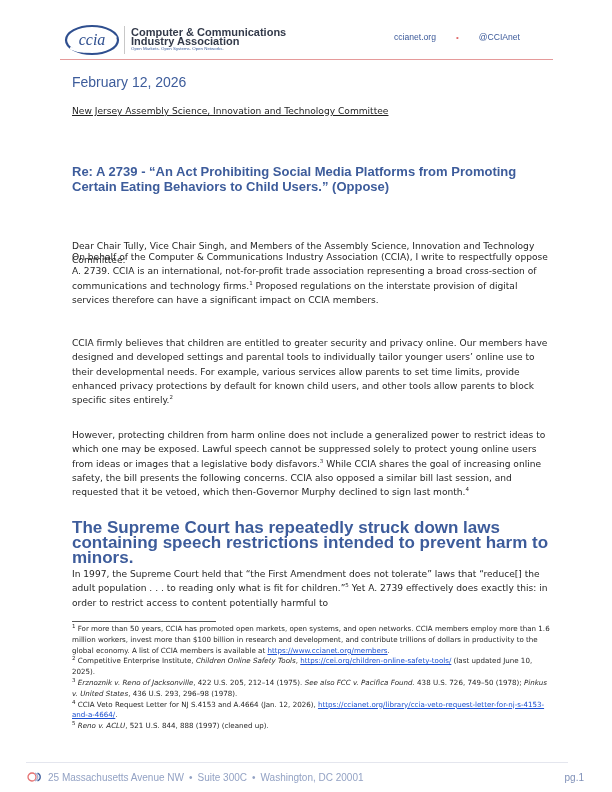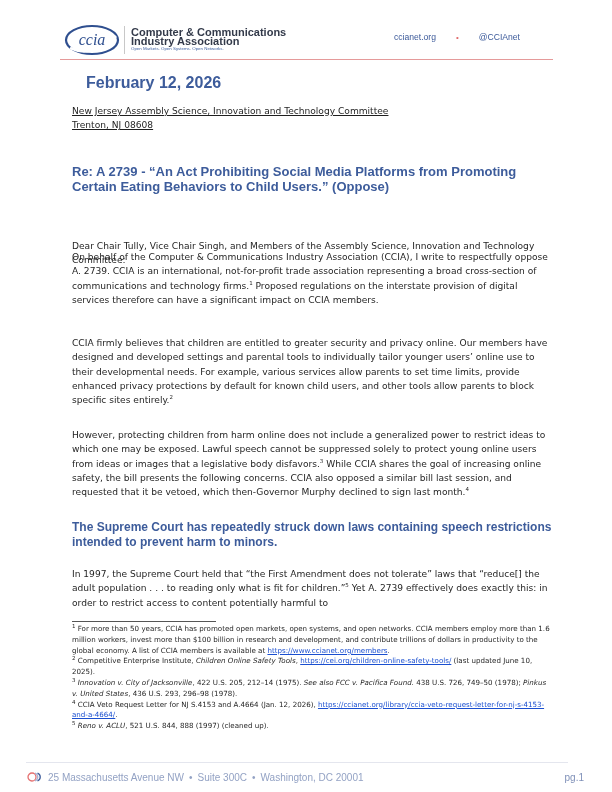--- a/index.html
+++ b/index.html
@@ -13,31 +13,31 @@
     .logo-mark { width: 56px; height: 32px; }
     .logo-sep { width: 1px; height: 28px; background: #c8c8c8; margin: 0 6px 0 4px; }
     .logo-text { display: flex; flex-direction: column; }
     .logo-name { font-family: "Liberation Sans", sans-serif; font-weight: bold; font-size: 11px; line-height: 8.2px; color: #333a4a; }
     .logo-tag { font-family: "Liberation Sans", sans-serif; font-size: 4.4px; line-height: 7px; color: #3c5fa0; }
     .header-links { position: absolute; right: 32px; top: 32px; font-family: "Liberation Sans", sans-serif; font-size: 8.6px; color: #3c5a9a; display: flex; align-items: center; gap: 20px; }
     .header-links .dot { color: #e06a6a; font-size: 8px; }
     .header-rule { position: absolute; left: 60px; top: 59px; width: 493px; height: 1px; background: #e59a9a; }
 
     .content { position: absolute; left: 72px; top: 0; width: 480px; }
-    .date { position: absolute; top: 74px; left: 0; font-family: "Liberation Sans", sans-serif; font-weight: bold; font-size: 16px; color: #3d5c9b; margin-left: 14px; }
+    .date { position: absolute; top: 74px; left: 0; font-family: "Liberation Sans", sans-serif; font-weight: normal; font-size: 14px; color: #3d5c9b; }
     .address { position: absolute; top: 104px; left: 0; font-size: 9.1px; line-height: 14.3px; text-decoration: underline; }
     .address div { white-space: nowrap; }
     .re-heading { position: absolute; top: 164px; left: 0; width: 470px; font-family: "Liberation Sans", sans-serif; font-weight: bold; font-size: 13px; line-height: 15px; color: #3d5c9b; }
     .para { position: absolute; left: 0; width: 480px; font-size: 9.1px; line-height: 14.3px; }
     .para sup, .fn sup { font-size: 5.5px; vertical-align: super; line-height: 0; }
     .salutation { top: 207px; margin-top: 32px; }
     .p1 { top: 250px; }
     .p2 { top: 336px; }
     .p3 { top: 428px; }
-    .section-heading { position: absolute; top: 520px; left: 0; width: 480px; font-family: "Liberation Sans", sans-serif; font-weight: bold; font-size: 12px; line-height: 15px; color: #3d5c9b; }
+    .section-heading { position: absolute; top: 520px; left: 0; width: 480px; font-family: "Liberation Sans", sans-serif; font-weight: bold; font-size: 17px; line-height: 15px; color: #3d5c9b; }
     .p4 { top: 567px; }
     .fn-rule { position: absolute; top: 621px; left: 0; width: 144px; height: 1px; background: #555; }
     .footnotes { position: absolute; top: 624px; left: 0; width: 480px; font-size: 7.1px; line-height: 10.8px; }
     .fn a { color: #1a4fd0; text-decoration: underline; }
     .fn i { font-style: italic; }
 
     .footer-rule { position: absolute; left: 26px; top: 762px; width: 542px; height: 1px; background: #e4e6ee; }
     .footer { position: absolute; left: 27px; top: 770px; width: 557px; height: 14px; font-family: "Liberation Sans", sans-serif; font-size: 10px; color: #93a2c4; display: flex; align-items: center; }
     .footer-icon { width: 16px; height: 10px; margin-right: 5px; }
     .footer .sep { margin: 0 5px; color: #93a2c4; }
@@ -66,21 +66,20 @@
     <span>@CCIAnet</span>
   </div>
   <div class="header-rule"></div>
 </div>
 
 <div class="content">
   <div class="date">February 12, 2026</div>
 
   <div class="address">
     <div>New Jersey Assembly Science, Innovation and Technology Committee</div>
-    <div>Trenton, NJ 08608</div>
   </div>
 
   <div class="re-heading">Re: A 2739 - “An Act Prohibiting Social Media Platforms from Promoting Certain Eating Behaviors to Child Users.” (Oppose)</div>
 
   <div class="para salutation">Dear Chair Tully, Vice Chair Singh, and Members of the Assembly Science, Innovation and Technology Committee:</div>
 
   <div class="para p1"><span>On behalf of the Computer &amp; Communications Industry Association (CCIA), I write to respectfully oppose A. 2739. CCIA is an international, not-for-profit trade association representing a broad cross-section of communications and technology firms.</span><sup>1</sup><span> Proposed regulations on the interstate provision of digital services therefore can have a significant impact on CCIA members.</span></div>
 
   <div class="para p2"><span>CCIA firmly believes that children are entitled to greater security and privacy online. Our members have designed and developed settings and parental tools to individually tailor younger users’ online use to their developmental needs. For example, various services allow parents to set time limits, provide enhanced privacy protections by default for known child users, and other tools allow parents to block specific sites entirely.</span><sup>2</sup></div>
 
@@ -88,21 +87,21 @@
 
   <div class="section-heading">The Supreme Court has repeatedly struck down laws containing speech restrictions intended to prevent harm to minors.</div>
 
   <div class="para p4"><span>In 1997, the Supreme Court held that “the First Amendment does not tolerate” laws that “reduce[] the adult population . . . to reading only what is fit for children.”</span><sup>5</sup><span> Yet A. 2739 effectively does exactly this: in order to restrict access to content potentially harmful to</span></div>
 
   <div class="fn-rule"></div>
 
   <div class="footnotes">
     <div class="fn"><sup>1</sup><span> For more than 50 years, CCIA has promoted open markets, open systems, and open networks. CCIA members employ more than 1.6 million workers, invest more than $100 billion in research and development, and contribute trillions of dollars in productivity to the global economy. A list of CCIA members is available at </span><a>https://www.ccianet.org/members</a><span>.</span></div>
     <div class="fn"><sup>2</sup><span> Competitive Enterprise Institute, </span><i>Children Online Safety Tools</i><span>, </span><a>https://cei.org/children-online-safety-tools/</a><span> (last updated June 10, 2025).</span></div>
-    <div class="fn"><sup>3</sup> <i>Innovation v. City of Jacksonville</i><span>, 422 U.S. 205, 212–14 (1975). </span><i>See also FCC v. Pacifica Found.</i><span> 438 U.S. 726, 749–50 (1978); </span><i>Pinkus v. United States</i><span>, 436 U.S. 293, 296–98 (1978).</span></div>
+    <div class="fn"><sup>3</sup> <i>Erznoznik v. Reno of Jacksonville</i><span>, 422 U.S. 205, 212–14 (1975). </span><i>See also FCC v. Pacifica Found.</i><span> 438 U.S. 726, 749–50 (1978); </span><i>Pinkus v. United States</i><span>, 436 U.S. 293, 296–98 (1978).</span></div>
     <div class="fn"><sup>4</sup><span> CCIA Veto Request Letter for NJ S.4153 and A.4664 (Jan. 12, 2026), </span><a>https://ccianet.org/library/ccia-veto-request-letter-for-nj-s-4153-and-a-4664/</a><span>.</span></div>
     <div class="fn"><sup>5</sup> <i>Reno v. ACLU</i><span>, 521 U.S. 844, 888 (1997) (cleaned up).</span></div>
   </div>
 </div>
 
 <div class="footer-rule"></div>
 <div class="footer">
   <svg class="footer-icon" viewBox="0 0 16 10">
     <circle cx="5" cy="5" r="4" fill="none" stroke="#e57070" stroke-width="1.3"></circle>
     <path d="M8 1.2 A4 4 0 0 1 8 8.8" fill="none" stroke="#a8b4d4" stroke-width="1.3"></path>

